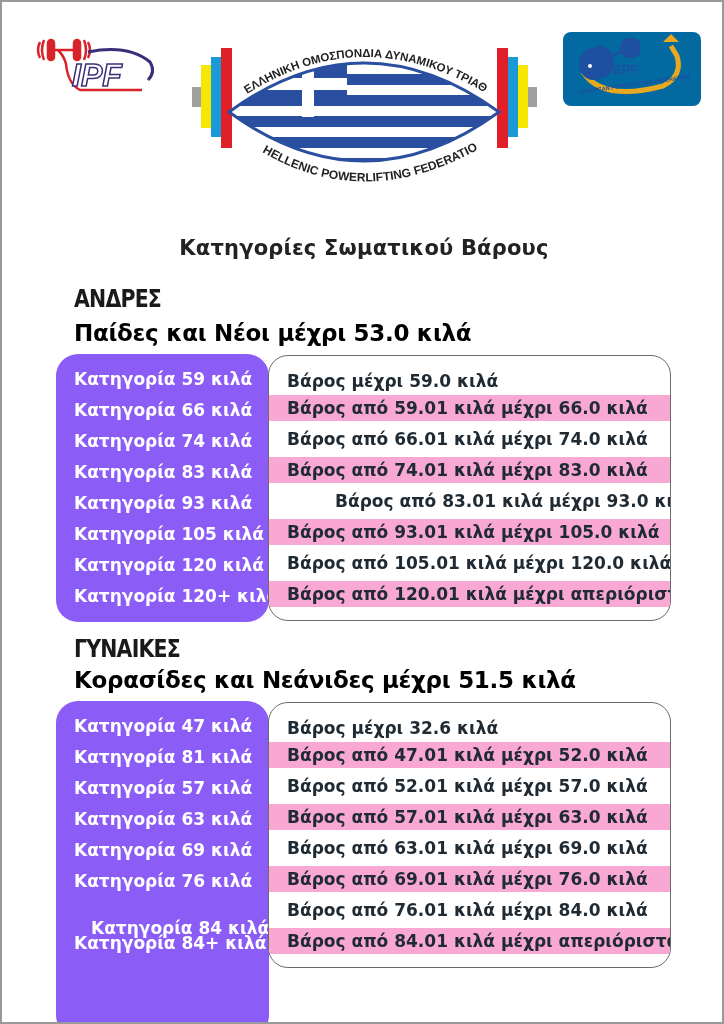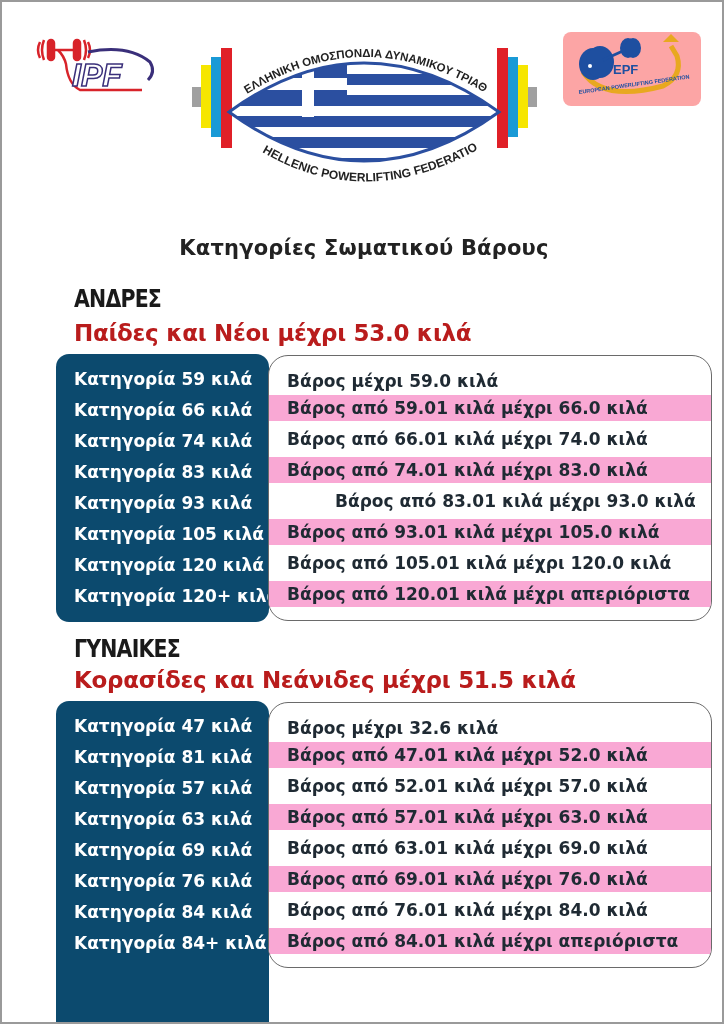--- a/index.html
+++ b/index.html
@@ -4,30 +4,30 @@
 <style>
   html, body { margin:0; padding:0; }
   body {
     width:724px; height:1024px; position:relative; overflow:hidden;
     background:#ffffff; font-family:"DejaVu Sans", sans-serif;
     box-sizing:border-box; border:2px solid #9a9a9a;
   }
   .abs { position:absolute; }
   
   #ipf-logo { left:28px; top:28px; width:130px; height:70px; }
-  #epf-logo { left:561px; top:30px; width:138px; height:74px; background:#fca5a5; border-radius:8px; }
+  #epf-logo { left:561px; top:30px; width:138px; height:74px; background:#0369a1; border-radius:8px; }
   #hpf-logo { left:185px; top:30px; width:355px; height:180px; }
 
   .doc-title { left:0; width:724px; top:234px; text-align:center; font-size:21px; color:#222; font-weight:bold; letter-spacing:0.2px; }
   .sec-head { left:72px; font-size:25px; font-weight:bold; color:#1a1a1a; letter-spacing:-1px; transform:scaleX(0.82); transform-origin:left; }
-  .sec-sub { left:72px; font-size:23px; color:#b91c1c; font-weight:bold; letter-spacing:-0.3px; }
+  .sec-sub { left:72px; font-size:23px; color:#000000; font-weight:bold; letter-spacing:-0.3px; }
 
   .table-wrap { left:54px; width:616px; }
-  .dark-box { position:absolute; left:0; top:0; width:213px; background:#0c4a6e; border-radius:13px; }
-  .light-box { position:absolute; left:212px; top:1px; width:444px; background:#fff; border:1.5px solid #6a6a6a; border-radius:20px; box-sizing:border-box; overflow:hidden; }
+  .dark-box { position:absolute; left:0; top:0; width:213px; background:#8b5cf6; border-radius:22px; }
+  .light-box { position:absolute; left:212px; top:1px; width:403px; background:#fff; border:1.5px solid #6a6a6a; border-radius:20px; box-sizing:border-box; overflow:hidden; }
   .row-left { position:absolute; left:18px; height:31px; line-height:31px; color:#ffffff; font-size:17px; font-weight:bold; white-space:nowrap; }
   .row-right { position:absolute; left:0; width:100%; height:26px; line-height:26px; font-size:17px; font-weight:bold; color:#1f2a33; padding-left:18px; box-sizing:border-box; white-space:nowrap; }
   .row-right.striped { background:#f9a8d4; }
 </style>
 </head>
 <body>
 
 <div id="ipf-logo" class="abs">
   <svg width="130" height="70" viewBox="0 0 130 70">
     <g fill="none" stroke="#d8232a" stroke-width="2.5">
@@ -125,21 +125,21 @@
 <div class="abs sec-sub" style="top:665px;">Κορασίδες και Νεάνιδες μέχρι 51.5 κιλά</div>
 
 <div class="abs table-wrap" style="top:699px; height:268px;">
   <div class="dark-box" style="height:336px;">
     <div class="row-left" style="top:10px;">Κατηγορία 47 κιλά</div>
     <div class="row-left" style="top:41px;">Κατηγορία 81 κιλά</div>
     <div class="row-left" style="top:72px;">Κατηγορία 57 κιλά</div>
     <div class="row-left" style="top:103px;">Κατηγορία 63 κιλά</div>
     <div class="row-left" style="top:134px;">Κατηγορία 69 κιλά</div>
     <div class="row-left" style="top:165px;">Κατηγορία 76 κιλά</div>
-    <div class="row-left" style="top:196px;">Κατηγορία 84 κιλά</div>
+    <div class="row-left" style="top:212px;margin-left:17px;">Κατηγορία 84 κιλά</div>
     <div class="row-left" style="top:227px;">Κατηγορία 84+ κιλά</div>
   </div>
   <div class="light-box" style="height:266px;">
     <div class="row-right" style="top:12px;">Βάρος μέχρι 32.6 κιλά</div>
     <div class="row-right striped" style="top:39px;">Βάρος από 47.01 κιλά μέχρι 52.0 κιλά</div>
     <div class="row-right" style="top:70px;">Βάρος από 52.01 κιλά μέχρι 57.0 κιλά</div>
     <div class="row-right striped" style="top:101px;">Βάρος από 57.01 κιλά μέχρι 63.0 κιλά</div>
     <div class="row-right" style="top:132px;">Βάρος από 63.01 κιλά μέχρι 69.0 κιλά</div>
     <div class="row-right striped" style="top:163px;">Βάρος από 69.01 κιλά μέχρι 76.0 κιλά</div>
     <div class="row-right" style="top:194px;">Βάρος από 76.01 κιλά μέχρι 84.0 κιλά</div>

